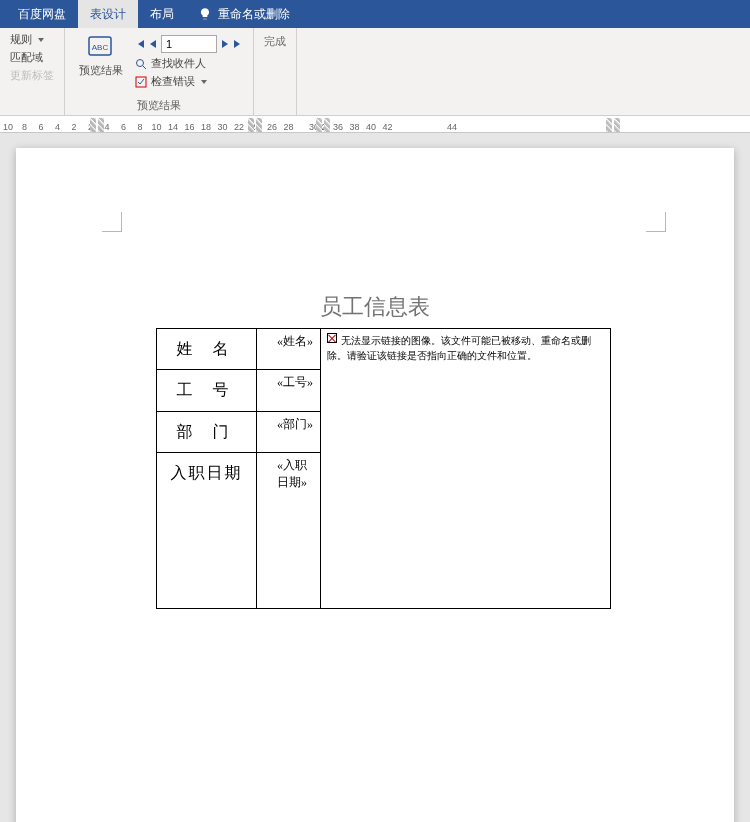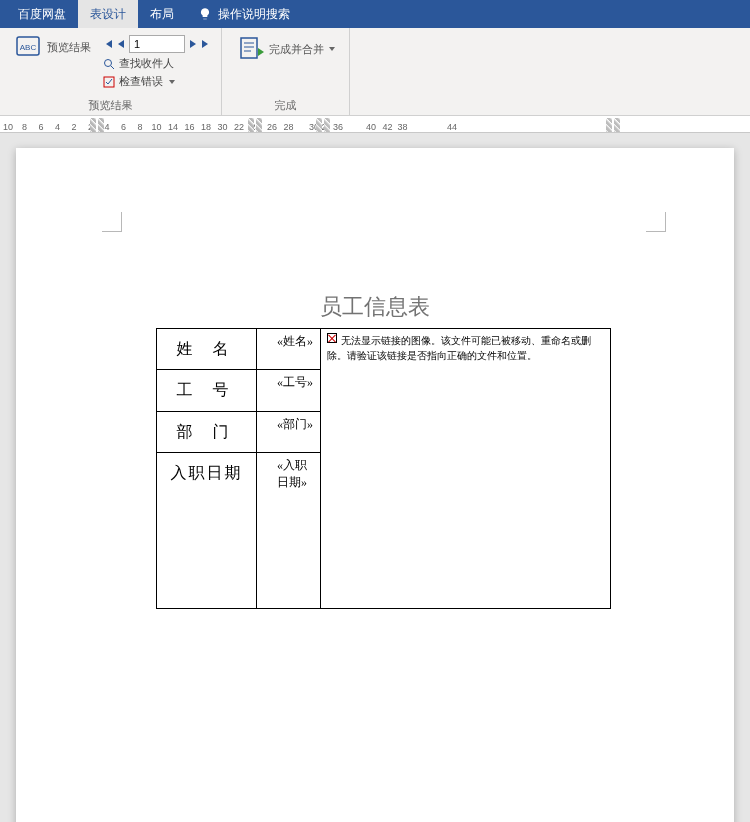--- a/index.html
+++ b/index.html
@@ -37,21 +37,21 @@
     display: flex;
     flex-direction: column;
     justify-content: space-between;
     align-items: center;
   }
   .rgroup .title { font-size: 11px; color: #666; text-align: center; padding-top: 2px; }
   .rgroup .body { display: flex; align-items: flex-start; gap: 8px; }
 
   .stack { display: flex; flex-direction: column; gap: 3px; font-size: 11px; color: #444; }
   .stack .row { display: flex; align-items: center; gap: 4px; white-space: nowrap; }
-  .big-btn { display: flex; align-items: center; gap: 3px; padding: 2px 4px; cursor: pointer; }
+  .big-btn { display: flex; flex-direction: column; align-items: center; gap: 3px; padding: 2px 4px; cursor: pointer; }
   .big-btn .lbl { font-size: 11px; text-align: center; }
 
   .caret-down {
     width: 0; height: 0; border-left: 3px solid transparent; border-right: 3px solid transparent;
     border-top: 4px solid #666; display: inline-block; margin-left: 2px;
   }
 
   .rec-input {
     width: 56px; height: 18px; border: 1px solid #aaa; font-size: 11px; padding: 0 4px; background: #fff;
   }
@@ -105,26 +105,43 @@
 <body>
 
 <div class="tabs-bar">
   <div class="tab ptr">百度网盘</div>
   <div class="tab active ptr">表设计</div>
   <div class="tab ptr">布局</div>
   <div class="tell-me">
     <svg width="14" height="14" viewBox="0 0 24 24">
         <path fill="#fff" d="M9 21h6v-1H9v1zm3-19a7 7 0 0 0-4 12.7V17h8v-2.3A7 7 0 0 0 12 2z"></path>
       </svg>
-    <span>操作说明搜索</span>
+    <span>重命名或删除</span>
   </div>
 </div>
 
 <div class="ribbon">
 
+  <div class="rgroup" style="min-width:60px">
+    <div class="body">
+      <div class="stack">
+        <div class="row ptr">
+            <span>规则</span>
+            <span class="caret-down"></span>
+          </div>
+        <div class="row ptr">
+            <span>匹配域</span>
+          </div>
+        <div class="row disabled-text">
+            <span>更新标签</span>
+          </div>
+      </div>
+    </div>
+    <div class="title">&nbsp;</div>
+  </div>
 
   <div class="rgroup">
     <div class="body">
       <div class="big-btn">
         <svg width="30" height="26" viewBox="0 0 30 26">
           <rect x="3" y="3" width="22" height="18" rx="2" fill="none" stroke="#2b579a" stroke-width="1.5"></rect>
           <text x="14" y="16" text-anchor="middle" font-size="8" fill="#2b579a">ABC</text>
         </svg>
         <span class="lbl">预览结果</span>
       </div>
@@ -158,31 +175,20 @@
             </svg>
           <span>检查错误</span>
             <span class="caret-down"></span>
         </div>
       </div>
     </div>
     <div class="title">预览结果</div>
   </div>
 
   <div class="rgroup">
-    <div class="body">
-      <div class="big-btn">
-        <svg width="30" height="30" viewBox="0 0 30 30">
-          <rect x="5" y="4" width="16" height="20" fill="none" stroke="#2b579a" stroke-width="1.5"></rect>
-          <path d="M8 9h10M8 13h10M8 17h7" stroke="#2b579a"></path>
-          <path d="M22 14l6 4-6 4z" fill="#3a9b3a"></path>
-        </svg>
-        <span class="lbl">完成并合并</span>
-        <span class="caret-down"></span>
-      </div>
-    </div>
     <div class="title">完成</div>
   </div>
 </div>
 
 <div class="ruler" id="ruler">
     <span class="num" style="left: 8px;">10</span>
     <span class="num" style="left: 24.5px;">8</span>
     <span class="num" style="left: 41px;">6</span>
     <span class="num" style="left: 57.5px;">4</span>
     <span class="num" style="left: 74px;">2</span>
@@ -195,21 +201,21 @@
     <span class="num" style="left: 189.5px;">16</span>
     <span class="num" style="left: 206px;">18</span>
     <span class="num" style="left: 222.5px;">30</span>
     <span class="num" style="left: 239px;">22</span>
     <span class="num" style="left: 255.5px;">24</span>
     <span class="num" style="left: 272px;">26</span>
     <span class="num" style="left: 288.5px;">28</span>
     <span class="num" style="left: 314px;">30</span>
     <span class="num" style="left: 321.5px;">32</span>
     <span class="num" style="left: 338px;">36</span>
-    <span class="num" style="left: 354.5px; margin-left: 48px;">38</span>
+    <span class="num" style="left: 354.5px;">38</span>
     <span class="num" style="left: 371px;">40</span>
     <span class="num" style="left: 387.5px;">42</span>
     <span class="num" style="left: 404px; margin-left: 48px;">44</span>
     <div style="position: absolute; top: 2px; left: 90px; width: 6px; height: 14px; background: repeating-linear-gradient(45deg, rgb(184, 184, 184), rgb(255, 255, 255) 2px, rgb(184, 184, 184) 2px, rgb(184, 184, 184) 4px);"></div>
     <div style="position: absolute; top: 2px; left: 98px; width: 6px; height: 14px; background: repeating-linear-gradient(45deg, rgb(184, 184, 184), rgb(255, 255, 255) 2px, rgb(184, 184, 184) 2px, rgb(184, 184, 184) 4px);"></div>
     <div style="position: absolute; top: 2px; left: 248px; width: 6px; height: 14px; background: repeating-linear-gradient(45deg, rgb(184, 184, 184), rgb(255, 255, 255) 2px, rgb(184, 184, 184) 2px, rgb(184, 184, 184) 4px);"></div>
     <div style="position: absolute; top: 2px; left: 256px; width: 6px; height: 14px; background: repeating-linear-gradient(45deg, rgb(184, 184, 184), rgb(255, 255, 255) 2px, rgb(184, 184, 184) 2px, rgb(184, 184, 184) 4px);"></div>
     <div style="position: absolute; top: 2px; left: 316px; width: 6px; height: 14px; background: repeating-linear-gradient(45deg, rgb(189, 189, 189), rgb(255, 255, 255) 2px, rgb(189, 189, 189) 2px, rgb(189, 189, 189) 4px);"></div>
     <div style="position: absolute; top: 2px; left: 324px; width: 6px; height: 14px; background: repeating-linear-gradient(45deg, rgb(189, 189, 189), rgb(255, 255, 255) 2px, rgb(189, 189, 189) 2px, rgb(189, 189, 189) 4px);"></div>
     <div style="position: absolute; top: 2px; left: 606px; width: 6px; height: 14px; background: repeating-linear-gradient(45deg, rgb(189, 189, 189), rgb(255, 255, 255) 2px, rgb(189, 189, 189) 2px, rgb(189, 189, 189) 4px);"></div>

